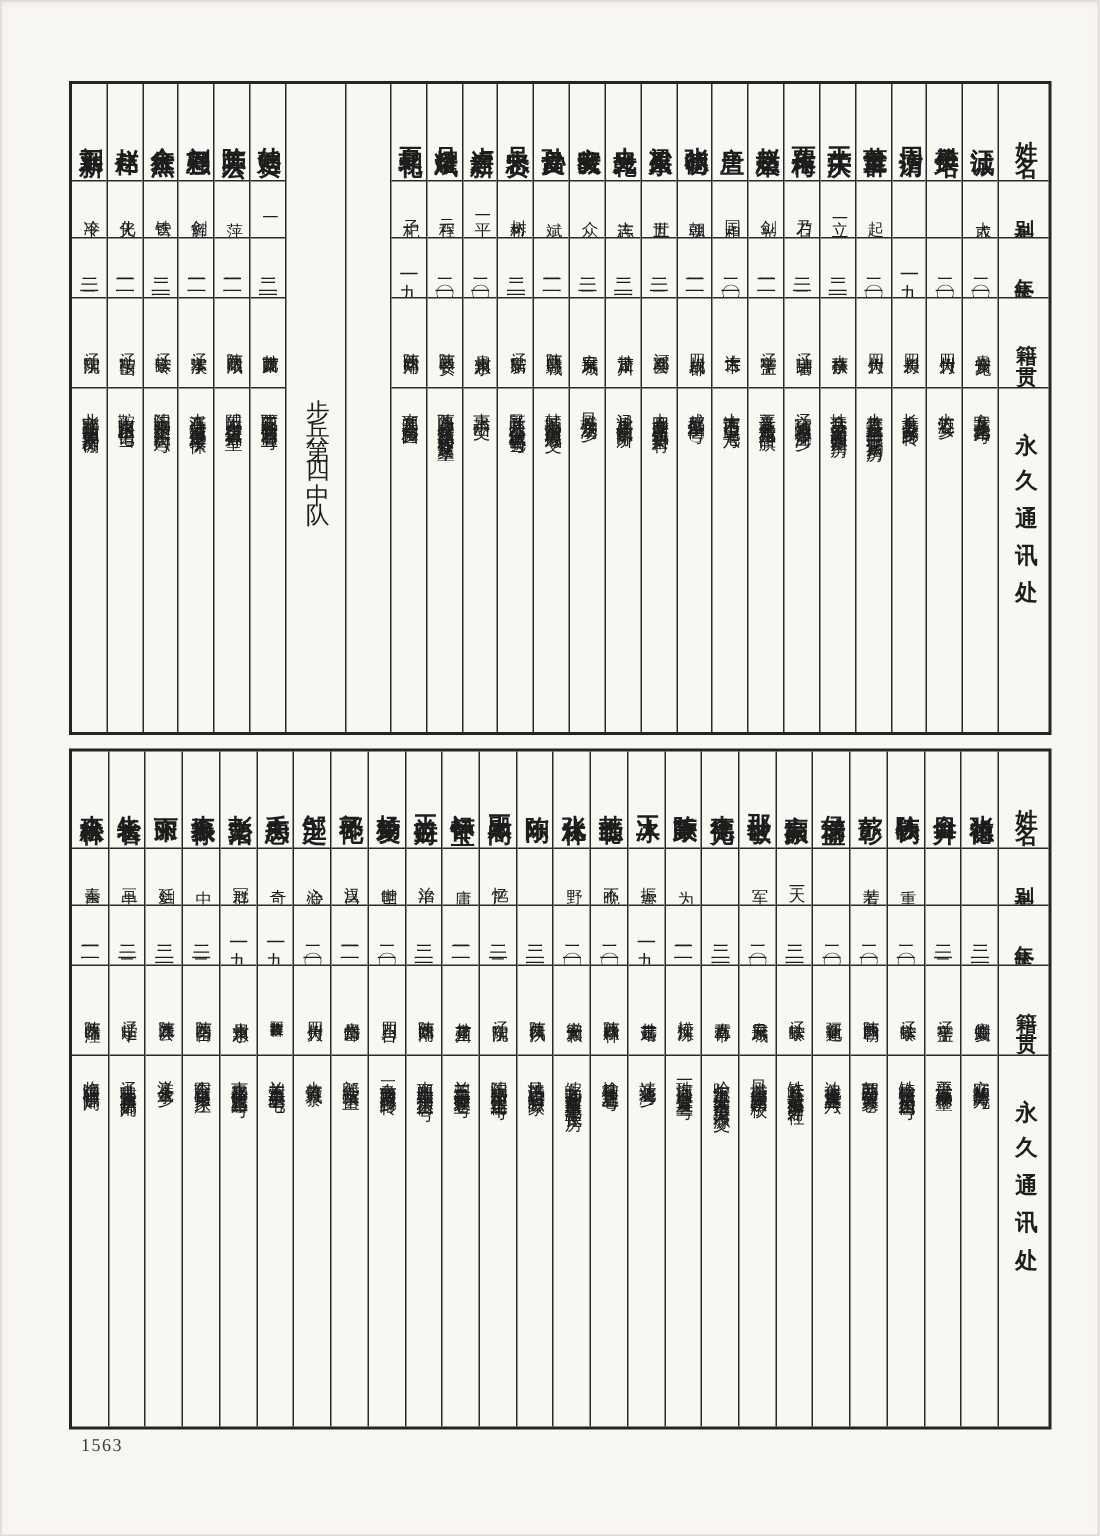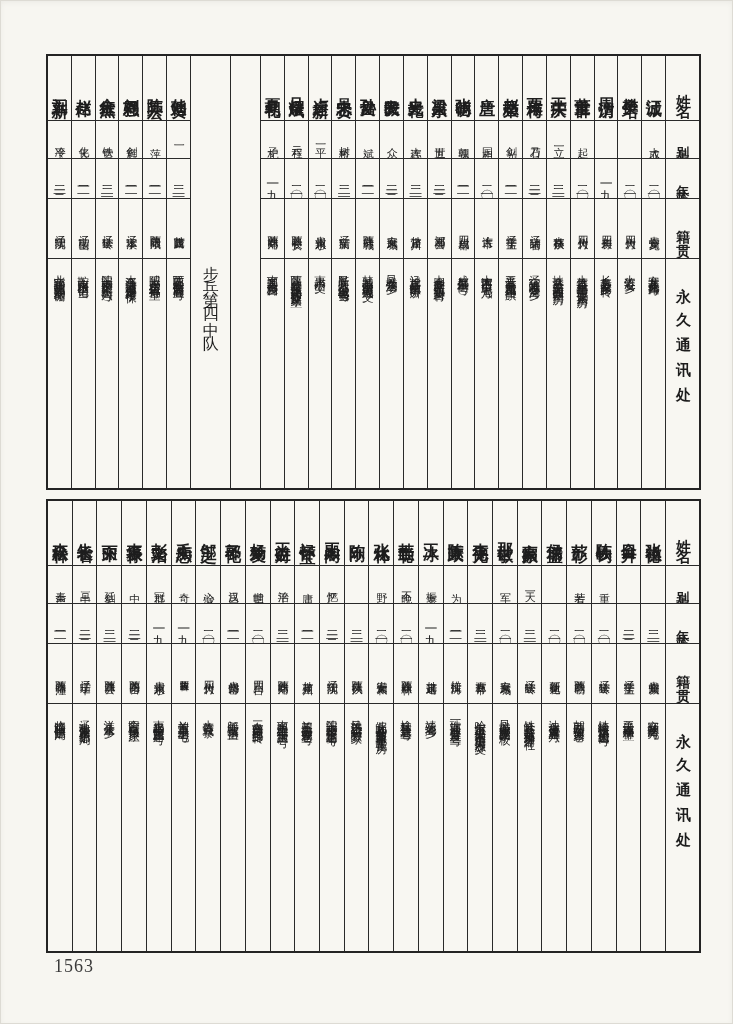--- a/index.html
+++ b/index.html
@@ -57,21 +57,21 @@
 
   .section-col .cell {
     flex:1 1 auto; border:none;
     font-size:16px; letter-spacing:14px;
     justify-content:center; padding-top:46px;
   }
   .spacer-col .cell { flex:1 1 auto; border:none; }
 
   .page-number {
     position:absolute; left:54px; top:956px;
-    font-size:18px; letter-spacing:1px; color:#3a3a3a;
+    font-size:12px; letter-spacing:1px; color:#3a3a3a;
     font-family:"Liberation Serif","DejaVu Serif",serif;
   }
 </style>
 </head>
 <body>
 
 <div class="page">
   <div class="roster-table" id="top-table">
   <div class="col header-col">
     <div class="cell name">姓名</div>

